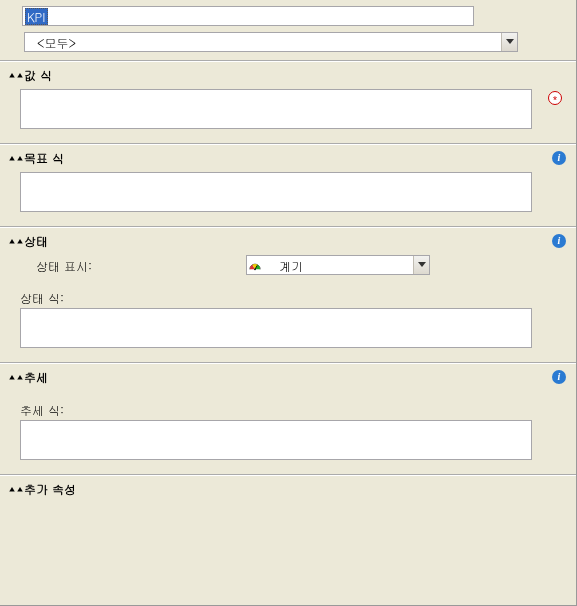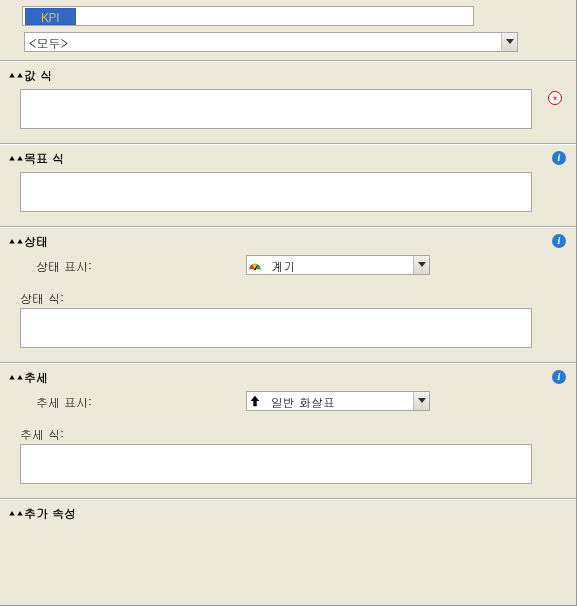--- a/index.html
+++ b/index.html
@@ -22,37 +22,37 @@
     width: 452px;
     height: 20px;
     border: 1px solid #a7a6aa;
     background: #fff;
     font-size: 12px;
     padding: 1px 2px;
     font-family: inherit;
   }
   .selected-text {
     background: #316ac5;
-    color: #fde047;
+    color: #ffffff;
     border: 1px dotted #555;
     display: inline-block;
-    padding: 0 15px;
+    padding: 0 1px;
     line-height: 15px;
   }
   .select-wrap {
     position: relative;
     margin: 2px 10px 8px 20px;
     width: 494px;
     height: 20px;
     border: 1px solid #a7a6aa;
     background: #fff;
     display: flex;
     align-items: center;
   }
-  .select-wrap .select-text { flex: 1; padding: 0 4px; }
+  .select-wrap .select-text { flex: 1; padding: 0 12px; }
   .select-wrap .select-btn {
     width: 16px; height: 18px;
     background: linear-gradient(#f2f2f0, #ddd9cf);
     border-left: 1px solid #c0bcb2;
     display: flex; align-items: center; justify-content: center;
   }
   .select-btn svg { width: 8px; height: 6px; display: block; }
   .section {
     border-top: 2px groove #fff;
     padding: 0 6px 8px 6px;
@@ -209,36 +209,20 @@
   </div>
 </div>
 
 <div class="section">
   <div class="section-header">
     <span class="collapse-icon">⯅⯅</span>
     <span class="section-title">추세</span>
     <span class="info-icon">i</span>
   </div>
   <div class="section-body">
-    <div class="row">
-      <span class="row-label">추세 표시:</span>
-      <div class="select-wrap">
-        <span class="select-icon">
-          <svg viewBox="0 0 14 14" width="12" height="12">
-            <polygon points="7,1 12,7 9,7 9,13 5,13 5,7 2,7" fill="#000"></polygon>
-          </svg>
-        </span>
-        <span class="select-text">일반 화살표</span>
-        <span class="select-btn">
-          <svg viewBox="0 0 8 6">
-              <polygon points="0,0 8,0 4,5" fill="#333"></polygon>
-            </svg>
-        </span>
-      </div>
-    </div>
     <div class="row-textarea-label">추세 식:</div>
     <textarea class="textarea" style=""></textarea>
   </div>
 </div>
 
 <div class="section">
   <div class="section-header">
     <span class="collapse-icon">⯅⯅</span>
     <span class="section-title">추가 속성</span>
   </div>

